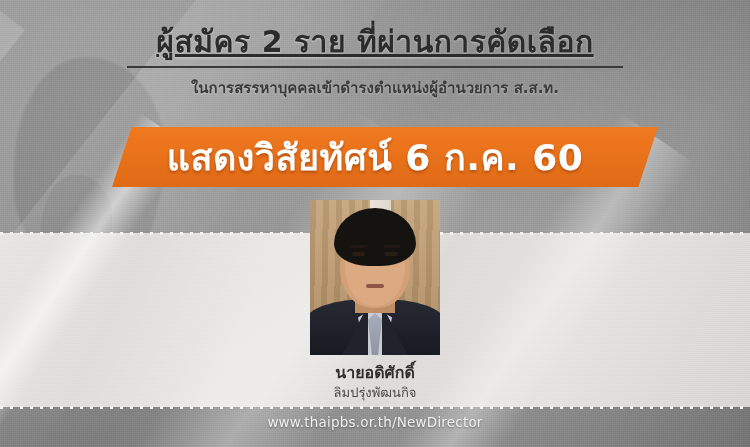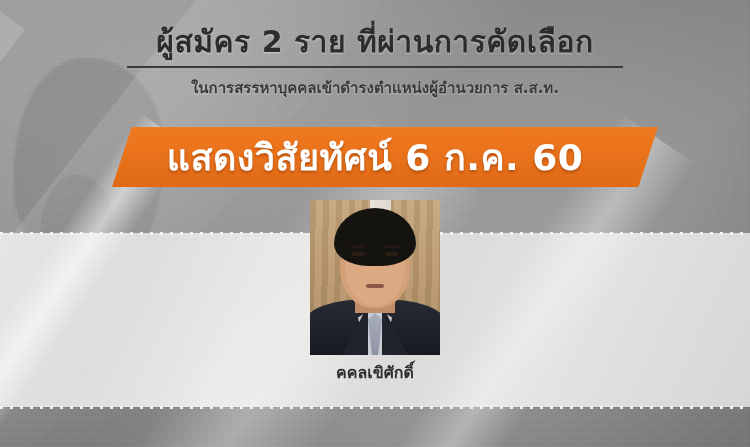--- a/index.html
+++ b/index.html
@@ -116,20 +116,21 @@
     top: 22px;
     text-align: center;
   }
   .h-line1 {
     font-size: 30px;
     font-weight: 700;
     color: #2c2c2c;
     letter-spacing: 0.5px;
     line-height: 40px;
     text-shadow: 0 1px 2px rgba(255,255,255,0.45);
+    text-decoration: underline;
   }
   .h-rule {
     width: 496px;
     height: 2px;
     background: #3a3a3a;
     margin: 4px auto 6px auto;
   }
   .h-line2 {
     font-size: 15px;
     font-weight: 600;
@@ -376,20 +377,22 @@
         <div class="neck"></div>
         <div class="head"></div>
         <div class="face-front"></div>
         <div class="hair"></div>
         <div class="brow l"></div>
         <div class="brow r"></div>
         <div class="eye l"></div>
         <div class="eye r"></div>
         <div class="mouth"></div>
       </div>
-      <div class="cand-name">คคลเขิศักดิ์</div>
+      <div class="cand-name">นายอดิศักดิ์</div>
+      <div class="cand-sub">ลิมปรุ่งพัฒนกิจ</div>
     </div>
 
 
   </div>
 
+  <div class="footer-url">www.thaipbs.or.th/NewDirector</div>
 
 </div>
 
 </body></html>

